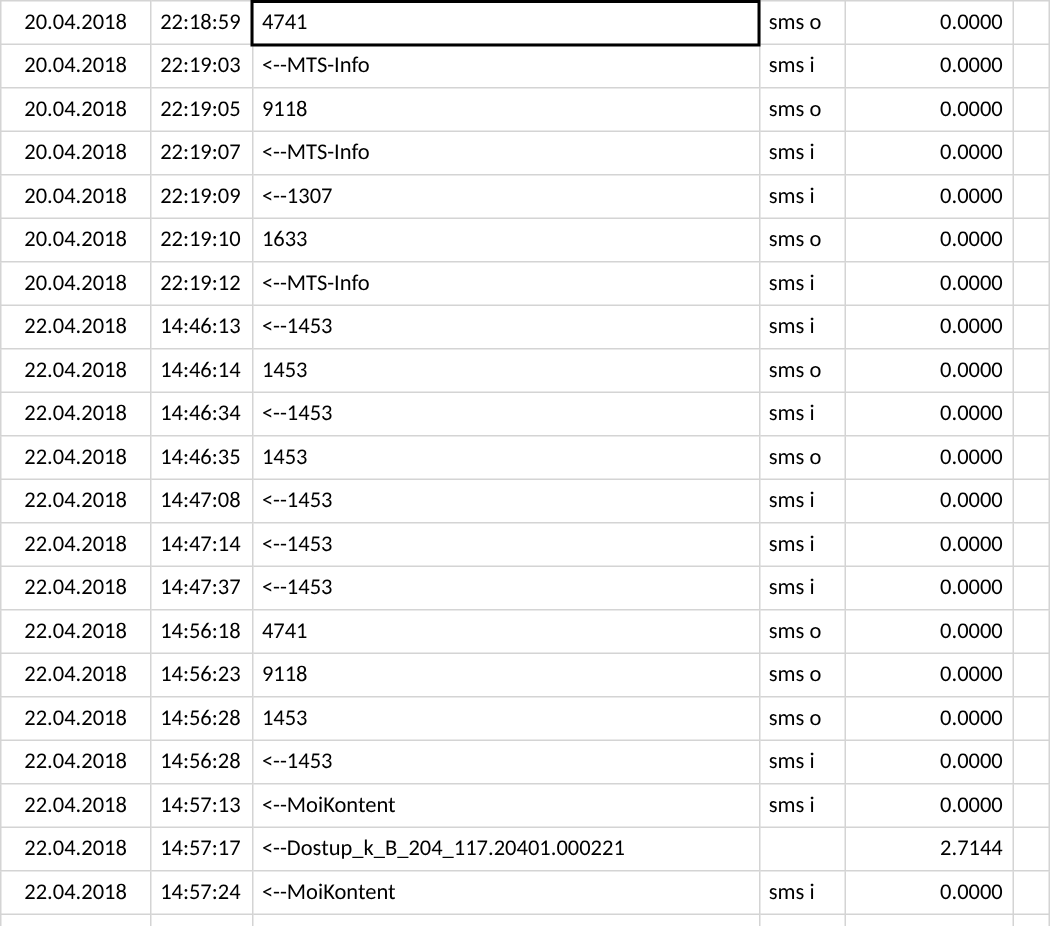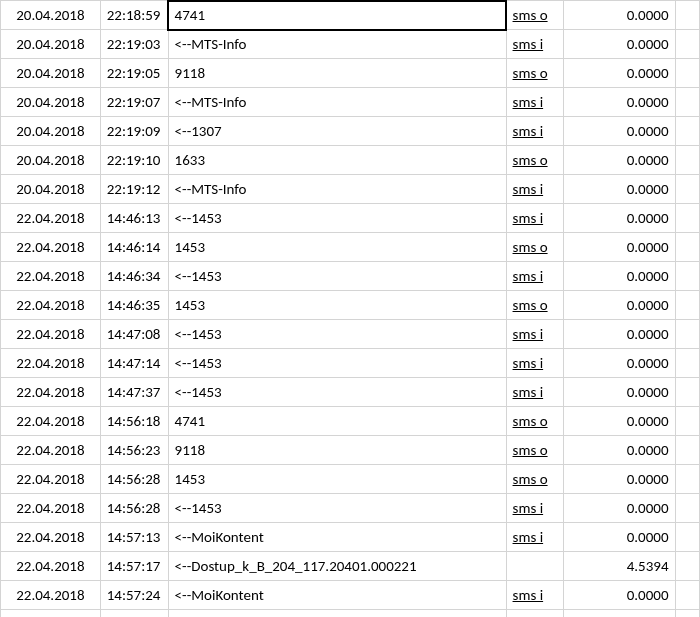--- a/index.html
+++ b/index.html
@@ -22,21 +22,21 @@
       border: 1px solid #d4d4d4;
       padding: 4px 6px;
       height: 29px;
       vertical-align: middle;
       white-space: nowrap;
       overflow: hidden;
     }
     .col-date { width: 98px; text-align: center; }
     .col-time { width: 60px; text-align: left; }
     .col-desc { width: 332px; text-align: left; }
-    .col-type { width: 56px; text-align: left; text-decoration: underline; }
+    .col-type { width: 56px; text-align: left; }
     .col-val  { width: 110px; text-align: right; }
     .col-extra { width: 24px; }
     .selected {
       outline: 2px solid #000;
       outline-offset: -1px;
       position: relative;
     }
   </style>
 </head>
 <body>
@@ -192,21 +192,21 @@
       <div class="cell col-desc">&lt;--MoiKontent</div>
       <div class="cell col-type">sms i</div>
       <div class="cell col-val">0.0000</div>
       <div class="cell col-extra"></div>
     </div>
     <div class="row">
       <div class="cell col-date">22.04.2018</div>
       <div class="cell col-time">14:57:17</div>
       <div class="cell col-desc">&lt;--Dostup_k_B_204_117.20401.000221</div>
       <div class="cell col-type"></div>
-      <div class="cell col-val">4.5394</div>
+      <div class="cell col-val">2.7144</div>
       <div class="cell col-extra"></div>
     </div>
     <div class="row">
       <div class="cell col-date">22.04.2018</div>
       <div class="cell col-time">14:57:24</div>
       <div class="cell col-desc">&lt;--MoiKontent</div>
       <div class="cell col-type">sms i</div>
       <div class="cell col-val">0.0000</div>
       <div class="cell col-extra"></div>
     </div>

